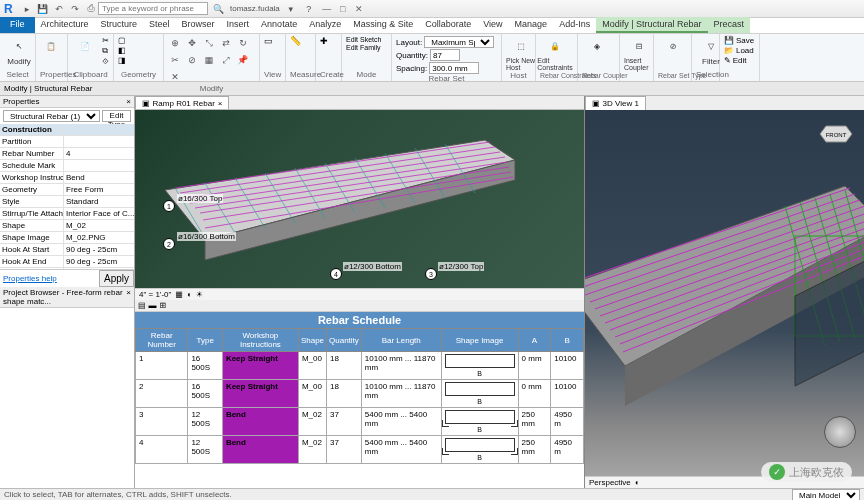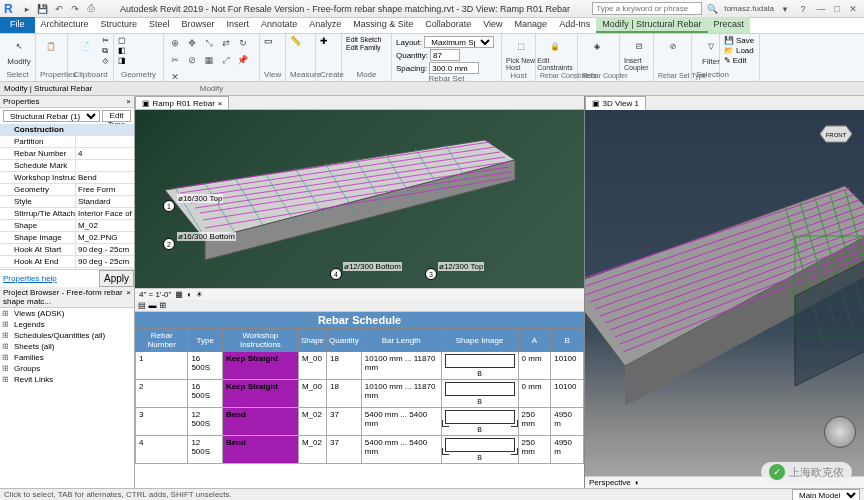--- a/index.html
+++ b/index.html
@@ -35,21 +35,21 @@
 
 .main { display: flex; height: 392px; }
 .left-panel { width: 135px; display: flex; flex-direction: column; border-right: 1px solid #aaa; }
 .panel-hdr { background: #eee; border-bottom: 1px solid #ccc; padding: 1px 3px; font-size: 8px; display:flex; justify-content:space-between; }
 .type-sel { padding: 3px; background: #fff; border-bottom: 1px solid #ccc; }
 .type-box { border: 1px solid #aaa; padding: 2px; font-size: 8px; line-height: 1.2; }
 .type-drop { display:flex; gap:2px; padding: 2px 3px; }
 .prop-grid { flex: 0 0 145px; overflow: auto; background: #fff; font-size: 8px; }
 .prow { display: flex; border-bottom: 1px solid #e0e0e0; }
 .prow.cat { background: #d6e4f0; font-weight: bold; }
-.pk { flex: 0 0 64px; padding: 1px 2px; border-right: 1px solid #e0e0e0; white-space: nowrap; overflow: hidden; margin-left: 12px; }
+.pk { flex: 0 0 64px; padding: 1px 2px; border-right: 1px solid #e0e0e0; white-space: nowrap; overflow: hidden; }
 .pv { flex: 1; padding: 1px 2px; white-space: nowrap; overflow: hidden; }
 .apply { text-align: right; padding: 2px 4px; border-top: 1px solid #ccc; background:#f4f4f4; font-size:10px; }
 .prop-link { color:#0066cc; text-decoration:underline; padding:1px 3px; font-size:8px; }
 
 .browser { flex: 1; overflow: auto; background:#fff; font-size: 8px; }
 .browser .node { padding: 1px 3px 1px 14px; position: relative; }
 .browser .node::before { content: "⊞"; position:absolute; left:2px; color:#666; }
 
 .center { flex: 1; display: flex; flex-direction: column; }
 .view-tabs { height: 14px; background: #eee; border-bottom: 1px solid #bbb; display:flex; font-size:8px; }
@@ -93,21 +93,20 @@
 
 <div class="titlebar">
   <div class="qat">
     <span class="app-icon">R</span>
     <span class="qat-btn">▸</span>
     <span class="qat-btn">💾</span>
     <span class="qat-btn">↶</span>
     <span class="qat-btn">↷</span>
     <span class="qat-btn">⎙</span>
   </div>
-  <div class="title">Autodesk Revit 2019 - Not For Resale Version - Free-form rebar shape matching.rvt - 3D View: Ramp R01 Rebar</div>
   <div class="right">
     <input class="search" placeholder="Type a keyword or phrase" style="">
     <span class="qat-btn">🔍</span>
     <span style="font-size:8px;color:#555">tomasz.fudala</span>
     <span class="qat-btn">▾</span>
     <span class="qat-btn">?</span>
     <div class="win-btns">
       <span class="win-btn">—</span>
       <span class="win-btn">□</span>
       <span class="win-btn">✕</span>
@@ -360,29 +359,20 @@
           </div>
         </div>
     </div>
     <div style="display:flex;justify-content:space-between;align-items:center;border-top:1px solid #ccc">
       <span class="prop-link">Properties help</span>
       <button class="apply" style="border:1px solid #aaa;background:#eee">Apply</button>
     </div>
     <div class="panel-hdr">
         <span>Project Browser - Free-form rebar shape matc...</span>
         <span>×</span>
-      </div>
-    <div class="browser" id="browser-tree">
-        <div class="node">Views (ADSK)</div>
-        <div class="node">Legends</div>
-        <div class="node">Schedules/Quantities (all)</div>
-        <div class="node">Sheets (all)</div>
-        <div class="node">Families</div>
-        <div class="node">Groups</div>
-        <div class="node">Revit Links</div>
       </div>
   </div>
 
   <div class="center">
     <div class="view-tabs">
         <div class="vtab">
           <span>▣</span>
           <span>Ramp R01 Rebar</span>
           <span>×</span>
         </div>

